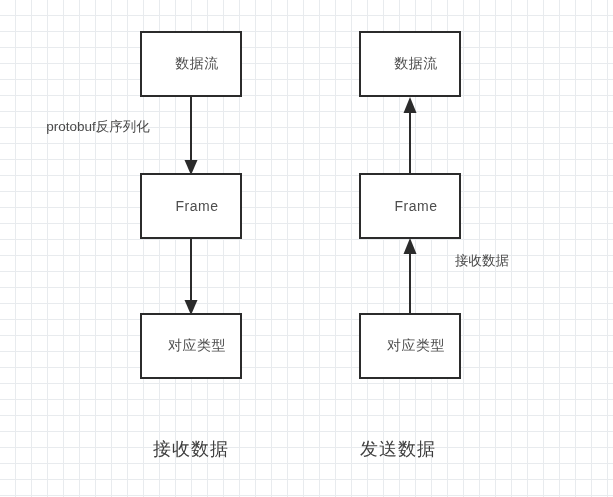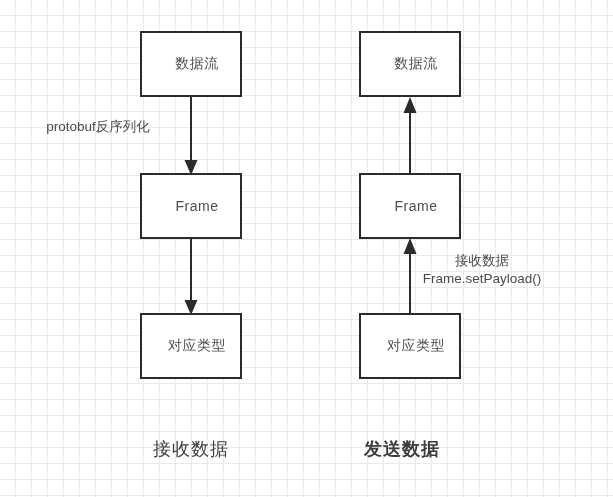--- a/index.html
+++ b/index.html
@@ -139,20 +139,19 @@
     <span>Frame</span>
   </div>
 
   <div class="node" style="left:359px; top:313px; width:102px; height:66px;">
     <span>对应类型</span>
   </div>
 
 
   <div class="edge-label" style="left:414px; top:252px; width:136px; text-align:center;">
     <div>接收数据</div>
-    <div>Frame.setPayload()</div>
   </div>
 
-  <div class="caption" style="left:352px; top:437px; width:100px; text-align:center;font-weight:bold;">
+  <div class="caption" style="left:360px; top:437px; width:100px; text-align:left;">
     <span>发送数据</span>
   </div>
 
 </div>
 
 </body></html>

